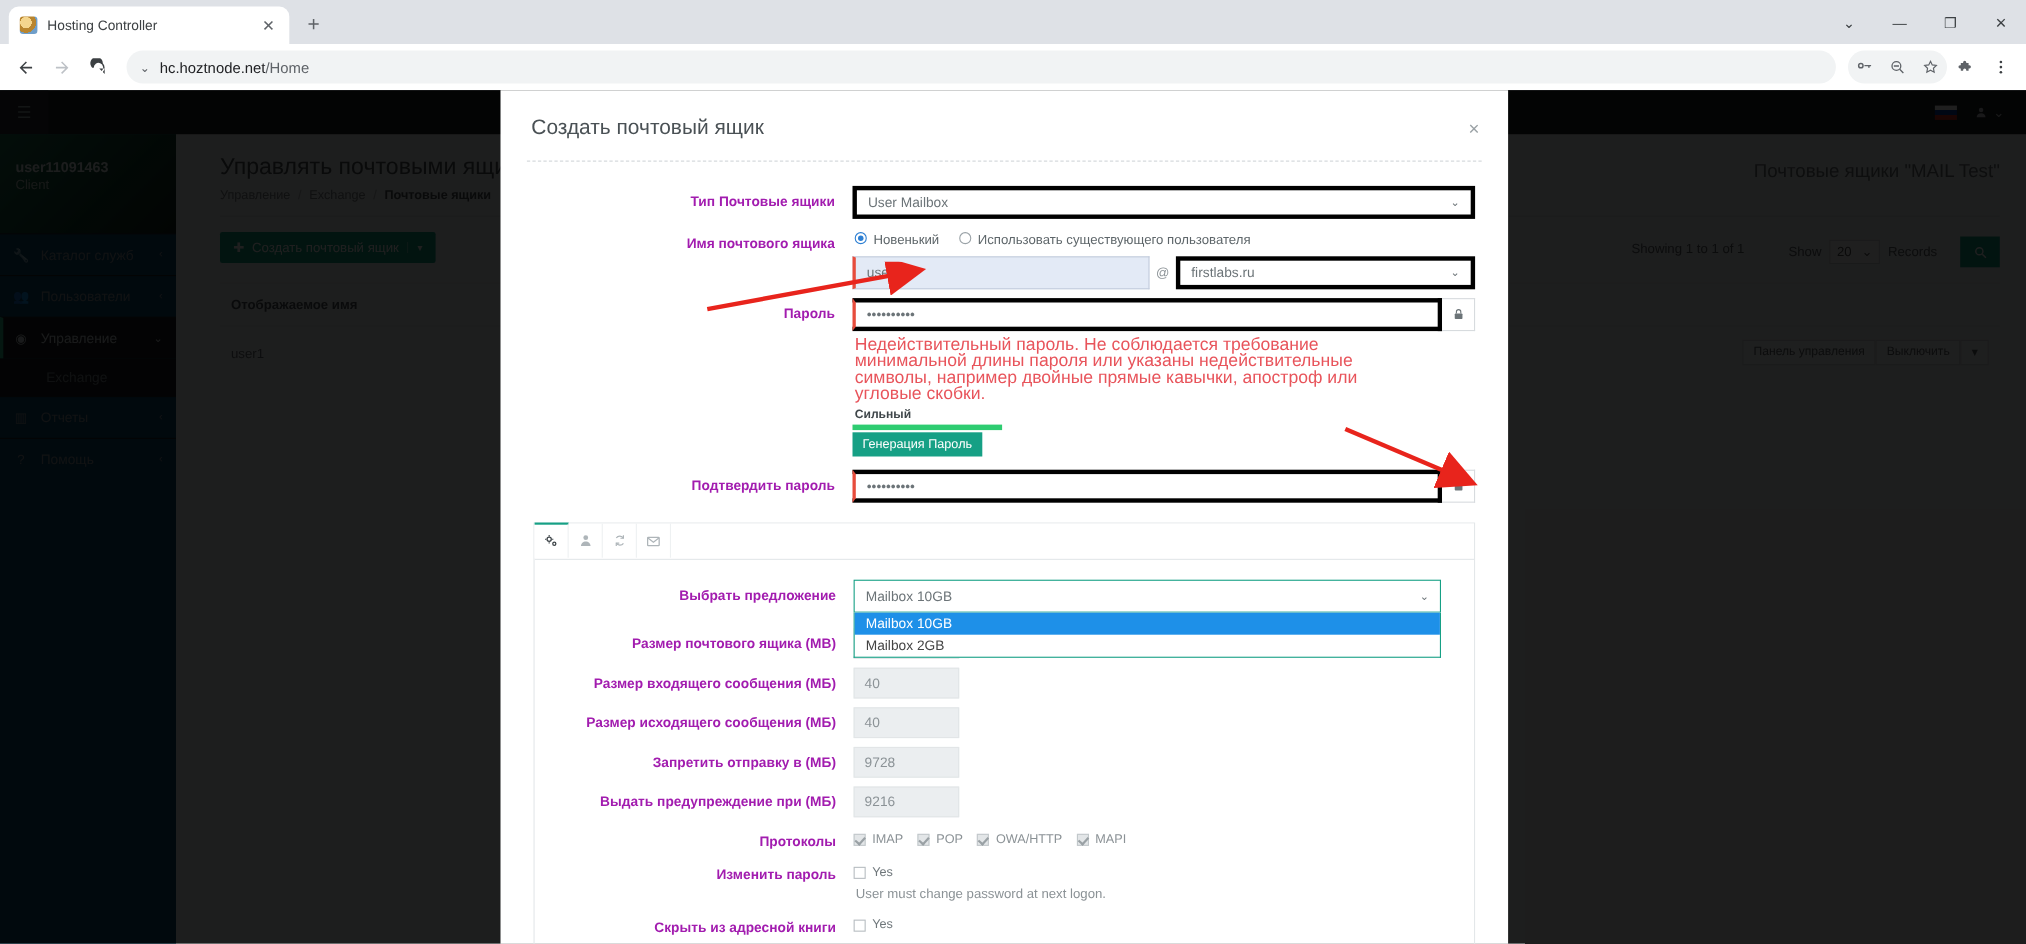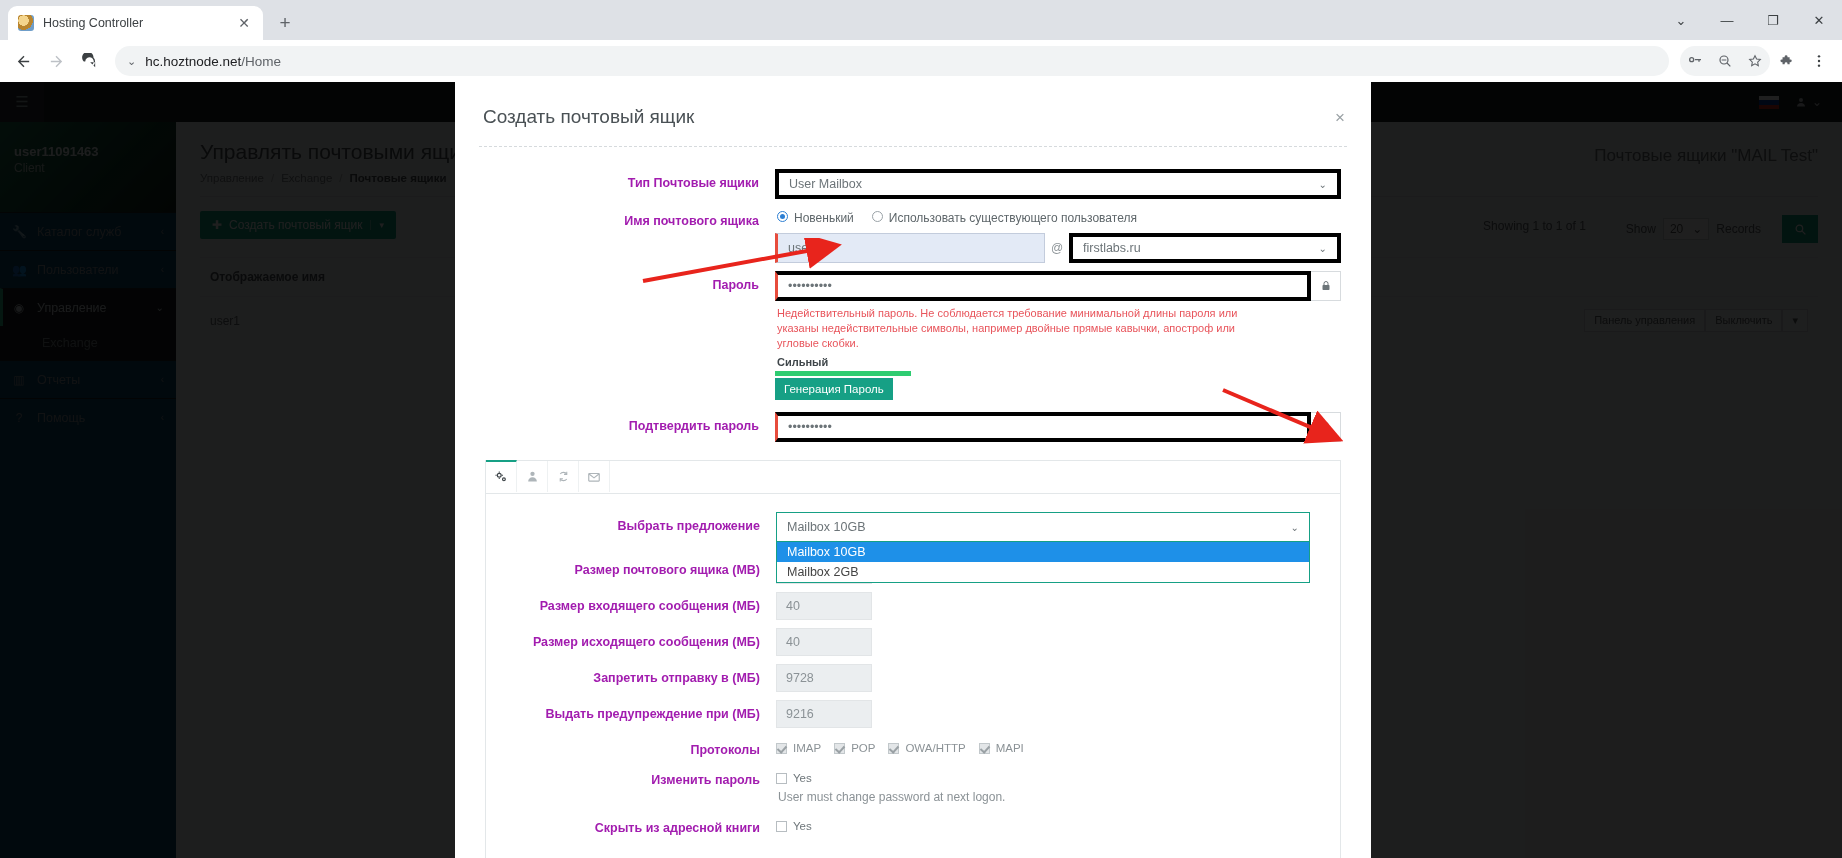--- a/index.html
+++ b/index.html
@@ -43,21 +43,21 @@
   .page { position:absolute; left:0; top:82px; right:0; bottom:0; background:#ecf0f1; }
   .dimmer { position:absolute; inset:0; background:rgba(0,0,0,0.88); z-index:40; }
 
   .topbar { height:40px; background:#1f2226; display:flex; align-items:center; }
   .hamb { width:44px; height:40px; display:flex; align-items:center; justify-content:center;
           color:#9aa; font-size:15px; background:#2b2f33; }
   .topbar-right { margin-left:auto; display:flex; align-items:center; gap:16px; padding-right:20px; }
   .flag { width:20px; height:13px; background:linear-gradient(#fff 0 33%, #0039a6 33% 66%, #d52b1e 66% 100%); }
   .userchip { color:#c8cdd2; font-size:12px; display:flex; align-items:center; gap:5px; }
 
-  .sidebar { position:absolute; left:0; top:40px; width:176px; bottom:0; background:#0c4a6e; }
+  .sidebar { position:absolute; left:0; top:40px; width:160px; bottom:0; background:#0c4a6e; }
   .sb-head { height:90px; background:linear-gradient(135deg,#1d6e4f 0%, #0f3f2d 60%, #14241c 100%);
              padding:22px 14px 0; }
   .sb-user { color:#e4e9ec; font-size:13px; font-weight:bold; line-height:16px; }
   .sb-role { color:#b6c3bd; font-size:12px; line-height:16px; }
   .sb-item { height:38px; display:flex; align-items:center; padding:0 12px; gap:11px;
              color:#8b9398; font-size:12.5px; border-top:1px solid #1d2125; }
   .sb-item.active { background:#1b1f23; border-left:3px solid #2dbe8c; padding-left:9px; color:#cfd6da; }
   .sb-sub { height:34px; display:flex; align-items:center; padding-left:42px;
             color:#7e868b; font-size:12.5px; background:#1b1f23; }
   .sb-ic { width:14px; text-align:center; font-size:12px; }
@@ -129,21 +129,21 @@
   .mailrow { display:flex; align-items:center; gap:0; }
   .mailrow .namebox { flex:0 0 270px; }
   .at { width:24px; text-align:center; color:#8d9498; font-size:12px; }
   .mailrow .dombox { flex:1; }
 
   .lockbtn { width:30px; height:30px; border:1px solid #d7dbde; border-left:none; background:#fff;
              display:flex; align-items:center; justify-content:center; color:#6c7478; font-size:12px; }
   .withlock { display:flex; }
   .withlock .inp { flex:1; }
 
-  .errtext { font-size:11px; color:#e8545b; line-height:15px; padding:5px 2px 0; max-width:500px; }
+  .errtext { font-size:16px; color:#e8545b; line-height:15px; padding:5px 2px 0; max-width:500px; }
   .strength { font-size:11px; color:#3f464a; font-weight:bold; padding:5px 2px 3px; }
   .sbar { height:5px; width:136px; background:#2ecc71; }
   .genbtn { display:inline-block; background:#16a085; color:#fff; font-size:11.5px;
             padding:5px 9px; margin-top:2px; }
 
   .tabsbox { margin:18px 0 0; border:1px solid #e3e7e9; }
   .tabs { display:flex; border-bottom:1px solid #e3e7e9; background:#fff; }
   .tb { width:31px; height:31px; display:flex; align-items:center; justify-content:center;
         color:#aeb5b9; font-size:12px; border-right:1px solid #eef1f2; }
   .tb.active { color:#3d4448; border-top:2px solid #16a085; background:#fff;

